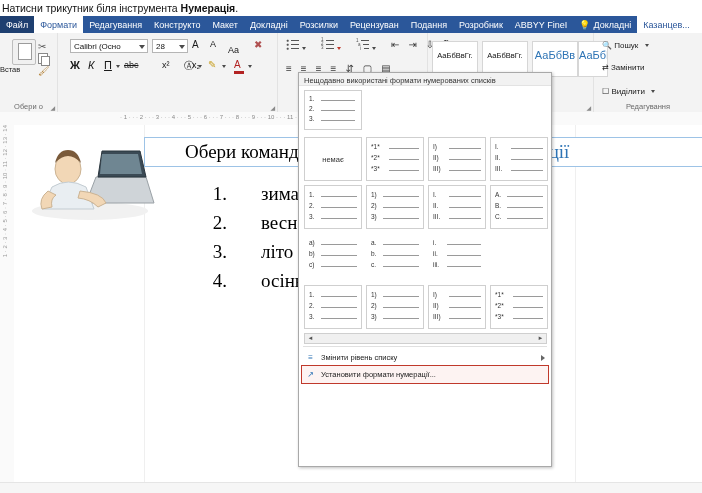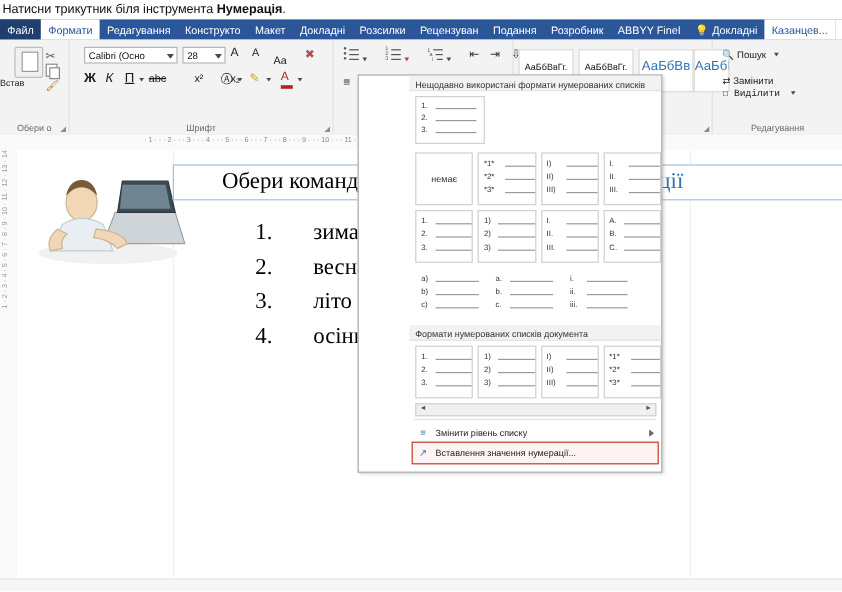--- a/index.html
+++ b/index.html
@@ -279,30 +279,29 @@
     display: flex; align-items: flex-start; gap: 34px;
   }
   .doc-list .num { width: 18px; text-align: right; }
 
   
   .clipart { position: absolute; left: 14px; top: 0px; width: 128px; height: 105px; }
 
   
   .gallery {
     position: absolute;
-    left: 298px; top: 46px;
-    width: 254px; height: 332px;
+    left: 298px; top: 56px;
+    width: 254px; height: 395px;
     background: #ffffff;
     border: 1px solid #a9a9a9;
     box-shadow: 1px 1px 3px rgba(0,0,0,0.25);
     box-sizing: border-box;
     font-size: 7.5px;
     color: #222;
     overflow: hidden;
-    padding-left: 42px;
   }
   .g-header {
     position: relative;
     height: 13px;
     background: #f2f2f2;
     border-bottom: 1px solid #e3e3e3;
     font-size: 7.5px;
     color: #333;
     padding: 3px 0 0 5px;
     box-sizing: border-box;
@@ -461,21 +460,20 @@
       <div class="f-btn sub">x₂</div>
       <div class="f-btn sup">x²</div>
       <div class="f-btn txteff">Ⓐ</div>
       <span class="caret-sm" style="left:140px;top:32px;"></span>
       <div class="f-btn hilite">✎</div>
       <span class="caret-sm" style="left:164px;top:32px;"></span>
       <div class="f-btn fcolor">A</div>
       <div class="underbar" style="left:176px;top:38px;width:10px;background:#b22222;"></div>
       <span class="caret-sm" style="left:190px;top:32px;"></span>
 
-      <div class="grp-label">Шрифт</div>
       <div class="grp-dialog">◢</div>
     </div>
 
     <div class="grp" id="grp-para">
 
       <div class="p-row" style="left:8px; top:6px;">
         <span class="list-ico">
             <i style="top:1px;">●</i>
             <i style="top:5px;">●</i>
             <i style="top:9px;">●</i>
@@ -533,21 +531,21 @@
     <div class="grp" id="grp-edit">
       <div class="e-row" style="top:8px;">
         <span>🔍</span>
         <span>Пошук</span>
         <span class="caret-sm" style="position:relative;left:4px;top:-1px;display:inline-block;"></span>
       </div>
       <div class="e-row" style="top:30px;">
         <span>⇄</span>
         <span>Замінити</span>
       </div>
-      <div class="e-row" style="top:40px;font-family:Liberation Mono, monospace;">
+      <div class="e-row" style="top:54px;">
         <span>☐</span>
         <span>Виділити</span>
         <span class="caret-sm" style="position:relative;left:4px;top:-1px;display:inline-block;"></span>
       </div>
       <div class="grp-label">Редагування</div>
     </div>
   </div>
 
   <div class="ruler">
     <div class="ruler-inner">· 1 · · · 2 · · · 3 · · · 4 · · · 5 · · · 6 · · · 7 · · · 8 · · · 9 · · · 10 · · · 11 · · · 12 · · · 13 · · · 14 · · · 15 · · · 16 · · · 17 · · · 18 · ·</div>
@@ -698,21 +696,20 @@
           <span class="ln" style="top:5px;">i.</span>
           <span class="rule" style="left:18px;top:10px;width:34px;"></span>
           <span class="ln" style="top:16px;">ii.</span>
           <span class="rule" style="left:18px;top:21px;width:34px;"></span>
           <span class="ln" style="top:27px;">iii.</span>
           <span class="rule" style="left:18px;top:32px;width:34px;"></span>
         </div>
       </div>
     </div>
 
-    <div class="g-header" style="margin-top:2px;">Формати нумерованих списків документа</div>
 
     <div class="grid-wrap">
       <div class="grid-row">
         <div class="tile tile-58">
           <span class="ln" style="top:5px;">1.</span>
           <span class="rule" style="left:16px;top:10px;width:36px;"></span>
           <span class="ln" style="top:16px;">2.</span>
           <span class="rule" style="left:16px;top:21px;width:36px;"></span>
           <span class="ln" style="top:27px;">3.</span>
           <span class="rule" style="left:16px;top:32px;width:36px;"></span>
@@ -753,20 +750,20 @@
 
     <div class="menu-item">
       <span class="mi-ico">≡</span>
       <span>Змінити рівень списку</span>
       <span class="submenu-arrow"></span>
     </div>
 
 
     <div class="menu-item highlight">
       <span class="mi-ico">↗</span>
-      <span>Вставлення значення нумерації...</span>
+      <span>Установити формати нумерації...</span>
     </div>
   </div>
 
   <div class="statusbar">
     <span></span>
   </div>
 </div>
 
 </body></html>

